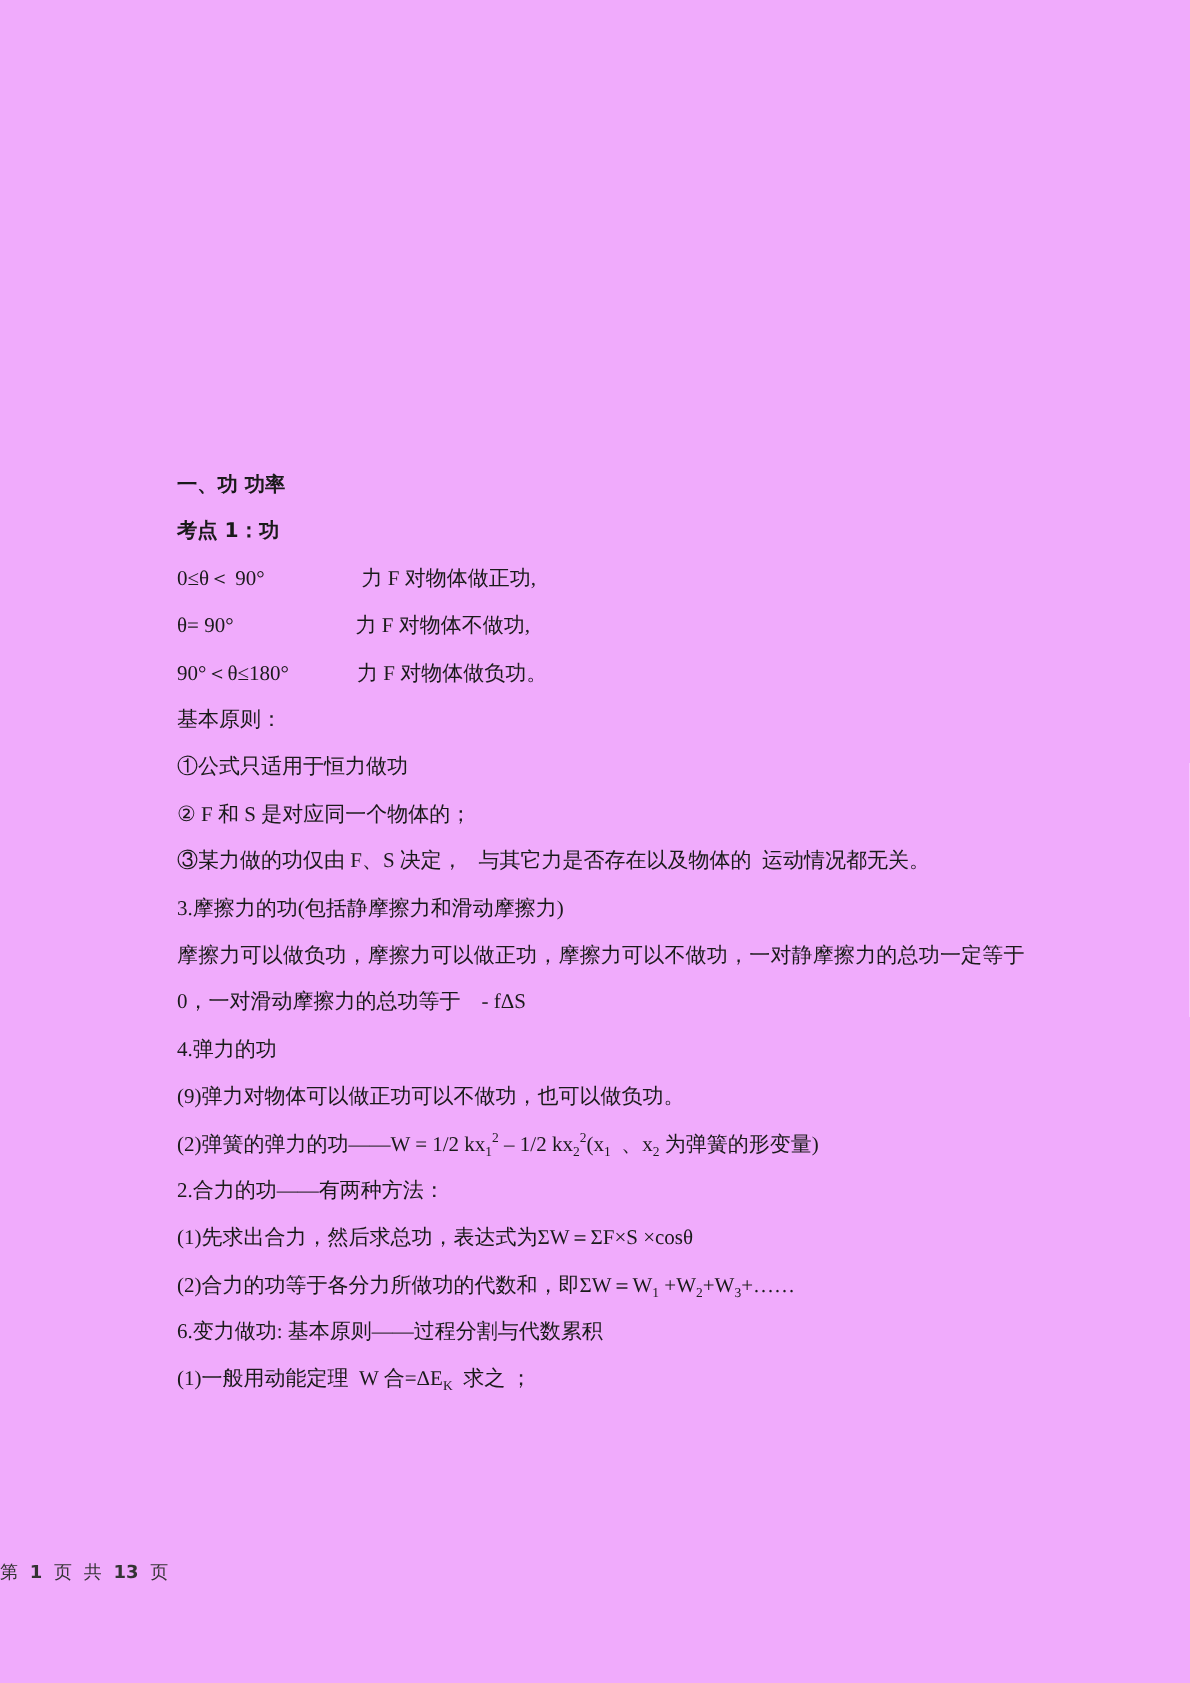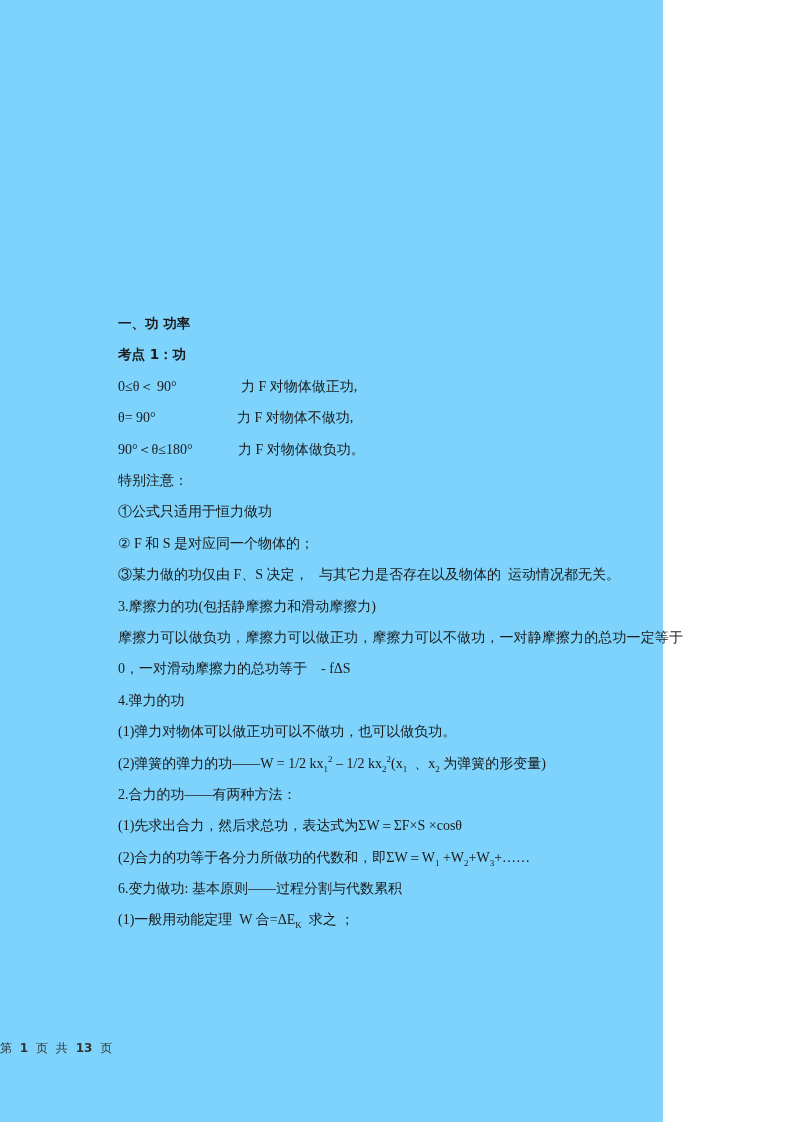--- a/index.html
+++ b/index.html
@@ -11,23 +11,23 @@
       width: 793px;
       height: 1122px;
       position: relative;
       overflow: hidden;
       font-family: "Liberation Serif", "DejaVu Serif", serif;
       color: #1a1a1a;
     }
     .page {
       position: absolute;
       left: 0; top: 0;
-      width: 663px;
+      width: 793px;
       height: 1122px;
-      background: #7dd3fc;
+      background: #f0abfc;
     }
     .content {
       position: absolute;
       left: 118px;
       top: 308px;
       width: 565px;
     }
     .line {
       font-size: 14px;
       line-height: 31.4px;
@@ -73,31 +73,31 @@
     <div class="line">
       <span class="angle-cond" style="width:123px">0≤θ＜ 90°</span><span class="col2">力 F 对物体做正功,</span>
     </div>
     <div class="line">
       <span class="angle-cond" style="width:119px">θ= 90°</span><span class="col2">力 F 对物体不做功,</span>
     </div>
     <div class="line">
       <span class="angle-cond" style="width:120px">90°＜θ≤180°</span><span class="col2">力 F 对物体做负功。</span>
     </div>
 
-    <div class="line">特别注意：</div>
+    <div class="line">基本原则：</div>
     <div class="line">①公式只适用于恒力做功</div>
     <div class="line">② F 和 S 是对应同一个物体的；</div>
     <div class="line" style="white-space:pre">③某力做的功仅由 F、S 决定，   与其它力是否存在以及物体的  运动情况都无关。</div>
 
 
     <div class="line">3.摩擦力的功(包括静摩擦力和滑动摩擦力)</div>
     <div class="line wrap" style="white-space:pre-wrap">摩擦力可以做负功，摩擦力可以做正功，摩擦力可以不做功，一对静摩擦力的总功一定等于 0，一对滑动摩擦力的总功等于    - fΔS</div>
 
     <div class="line">4.弹力的功</div>
-    <div class="line">(1)弹力对物体可以做正功可以不做功，也可以做负功。</div>
+    <div class="line">(9)弹力对物体可以做正功可以不做功，也可以做负功。</div>
     <div class="line" style="white-space:pre"><span>(2)弹簧的弹力的功——W = 1/2 kx</span><sub>1</sub><sup>2</sup><span> – 1/2 kx</span><sub>2</sub><sup>2</sup><span>(x</span><sub>1</sub><span>  、x</span><sub>2</sub><span> 为弹簧的形变量)</span></div>
 
     <div class="line">2.合力的功——有两种方法：</div>
     <div class="line">(1)先求出合力，然后求总功，表达式为ΣW＝ΣF×S ×cosθ</div>
     <div class="line"><span>(2)合力的功等于各分力所做功的代数和，即ΣW＝W</span><sub>1</sub><span> +W</span><sub>2</sub><span>+W</span><sub>3</sub><span>+……</span></div>
 
     <div class="line">6.变力做功: 基本原则——过程分割与代数累积</div>
     <div class="line" style="white-space:pre"><span>(1)一般用动能定理  W 合=ΔE</span><sub>K</sub><span>  求之 ；</span></div>
 
   </div>

